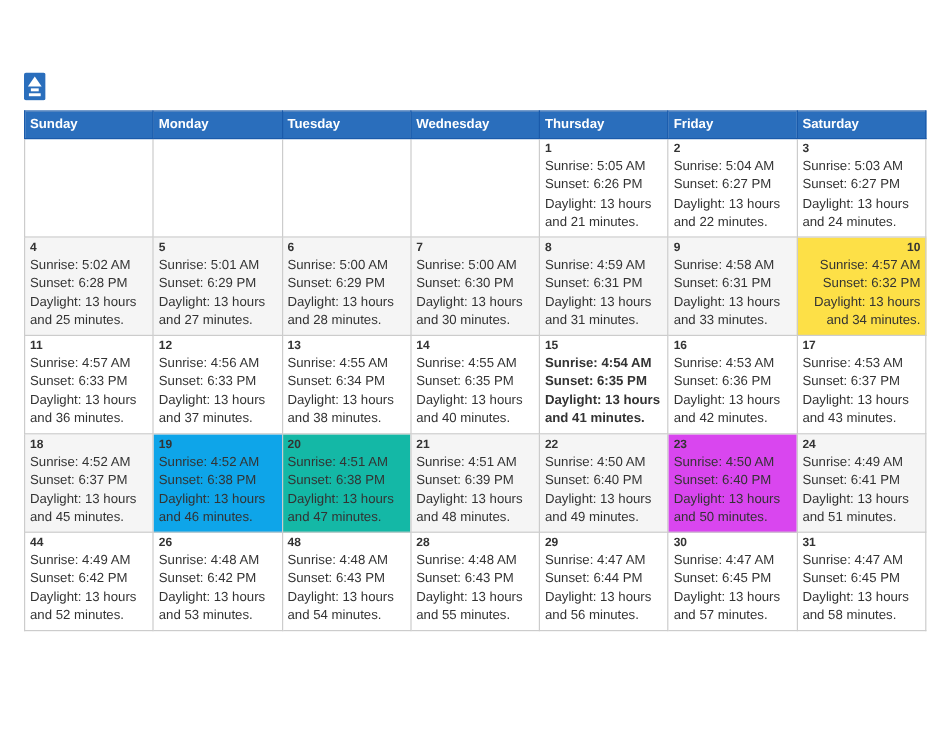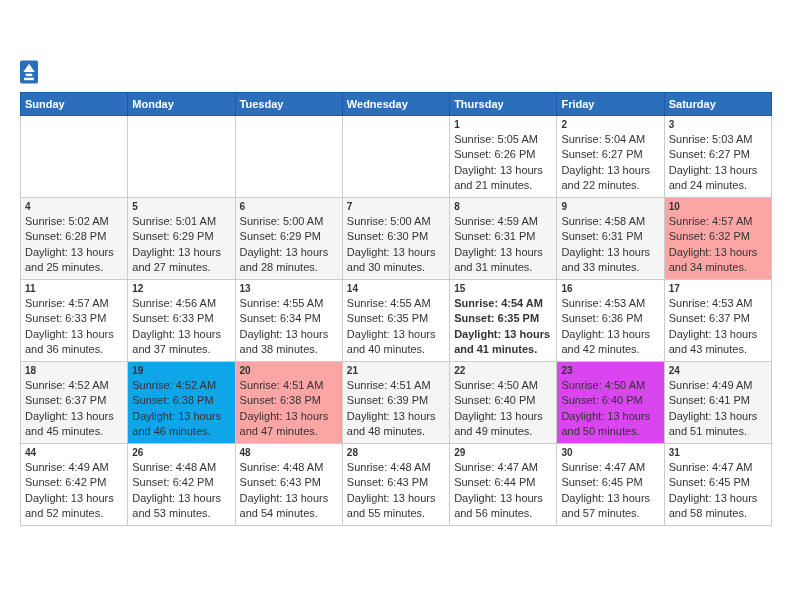--- a/index.html
+++ b/index.html
@@ -196,21 +196,21 @@
 Daylight: 13 hours
 and 31 minutes.</div>
           </td>
           <td style="background: rgb(245, 245, 245);">
             <span class="day-num">9</span>
             <div class="day-info" style="white-space: pre-line;">Sunrise: 4:58 AM
 Sunset: 6:31 PM
 Daylight: 13 hours
 and 33 minutes.</div>
           </td>
-          <td style="background: #fca5a5;">
+          <td style="background: #fde047; text-align: right;">
             <span class="day-num">10</span>
             <div class="day-info" style="white-space: pre-line;">Sunrise: 4:57 AM
 Sunset: 6:32 PM
 Daylight: 13 hours
 and 34 minutes.</div>
           </td>
         </tr>
         <tr>
           <td>
             <span class="day-num">11</span>
@@ -270,21 +270,21 @@
 Daylight: 13 hours
 and 45 minutes.</div>
           </td>
           <td style="background: #0ea5e9;">
             <span class="day-num">19</span>
             <div class="day-info" style="white-space: pre-line;">Sunrise: 4:52 AM
 Sunset: 6:38 PM
 Daylight: 13 hours
 and 46 minutes.</div>
           </td>
-          <td style="background: #fca5a5;">
+          <td style="background: #14b8a6;">
             <span class="day-num">20</span>
             <div class="day-info" style="white-space: pre-line;">Sunrise: 4:51 AM
 Sunset: 6:38 PM
 Daylight: 13 hours
 and 47 minutes.</div>
           </td>
           <td style="background: rgb(245, 245, 245);">
             <span class="day-num">21</span>
             <div class="day-info" style="white-space: pre-line;">Sunrise: 4:51 AM
 Sunset: 6:39 PM

